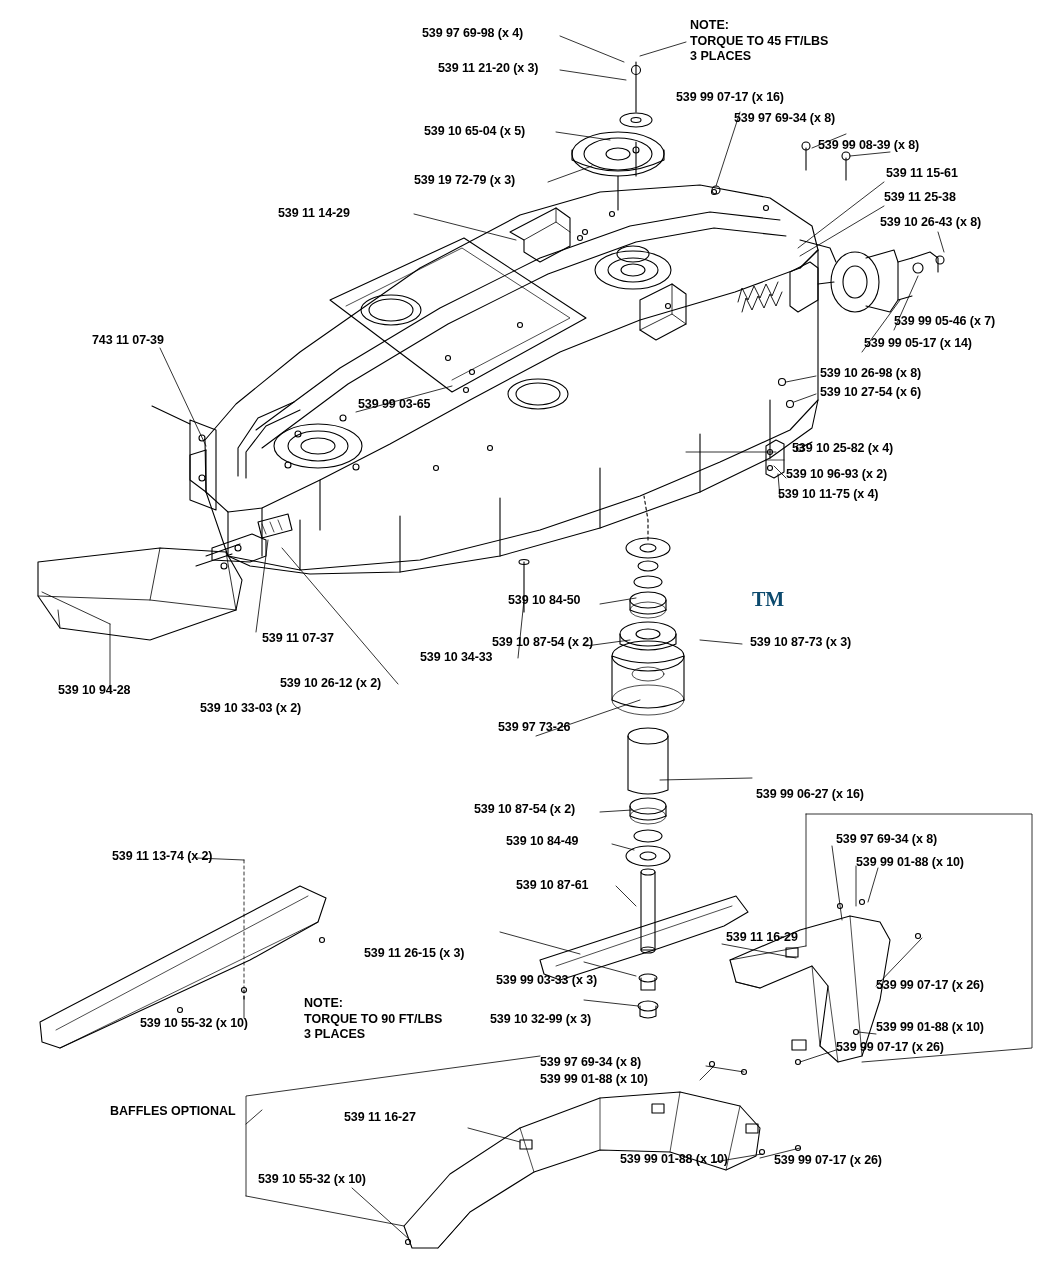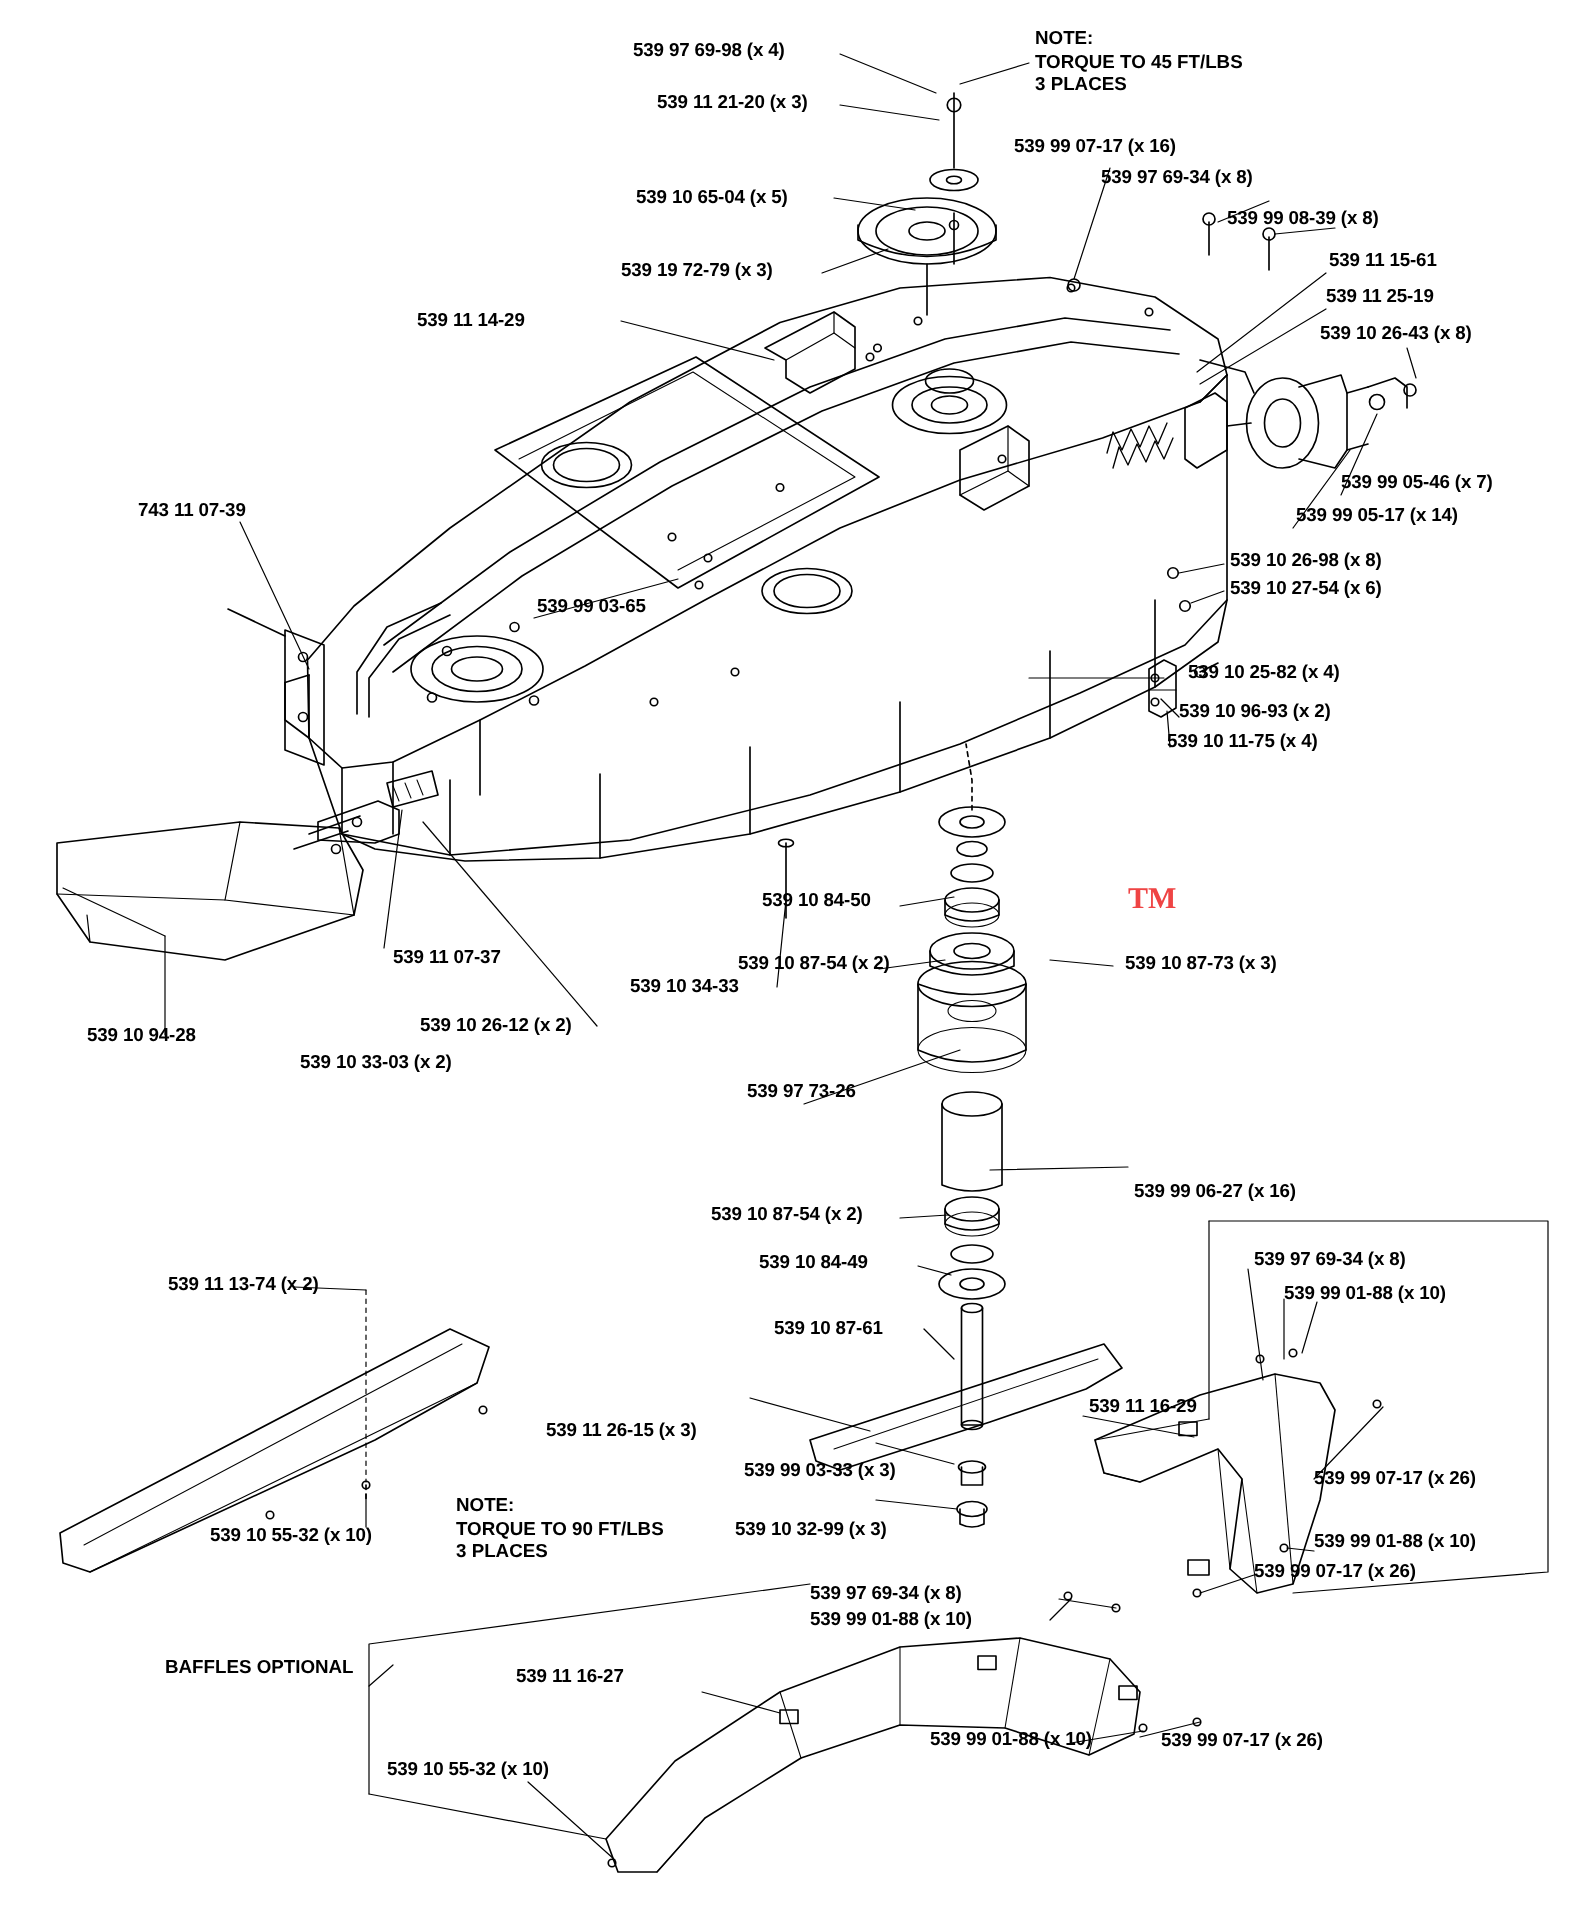--- a/index.html
+++ b/index.html
@@ -58,21 +58,21 @@
     top: 572px;
     font-size: 104px;
     letter-spacing: -2px;
     font-style: italic;
     color: #ececec;
   }
   .wm-tm {
     left: 752px;
     top: 588px;
     font-size: 20px;
-    color: #ef4444;
+    color: #0c4a6e;
     font-style: normal;
   }
 </style>
 </head>
 <body>
 
 <div id="page">
 
   <svg id="art" viewBox="0 0 1058 1280" xmlns="http://www.w3.org/2000/svg">
     <g fill="none" stroke="#000000" stroke-width="1.1" stroke-linejoin="round" stroke-linecap="round">
@@ -382,21 +382,21 @@
   <div class="lbl" style="left:358px; top:397px;"><span>539 99 03-65</span> <span class="qty"></span></div>
 
   <div class="lbl" style="left:676px; top:90px;"><span>539 99 07-17</span> <span class="qty">(x 16)</span></div>
 
   <div class="lbl" style="left:734px; top:111px;"><span>539 97 69-34</span> <span class="qty">(x 8)</span></div>
 
   <div class="lbl" style="left:818px; top:138px;"><span>539 99 08-39</span> <span class="qty">(x 8)</span></div>
 
   <div class="lbl" style="left:886px; top:166px;"><span>539 11 15-61</span> <span class="qty"></span></div>
 
-  <div class="lbl" style="left:884px; top:190px;"><span>539 11 25-19</span> <span class="qty"></span></div>
+  <div class="lbl" style="left:884px; top:190px;"><span>539 11 25-38</span> <span class="qty"></span></div>
 
   <div class="lbl" style="left:880px; top:215px;"><span>539 10 26-43</span> <span class="qty">(x 8)</span></div>
 
   <div class="lbl" style="left:894px; top:314px;"><span>539 99 05-46</span> <span class="qty">(x 7)</span></div>
 
   <div class="lbl" style="left:864px; top:336px;"><span>539 99 05-17</span> <span class="qty">(x 14)</span></div>
 
   <div class="lbl" style="left:820px; top:366px;"><span>539 10 26-98</span> <span class="qty">(x 8)</span></div>
 
   <div class="lbl" style="left:820px; top:385px;"><span>539 10 27-54</span> <span class="qty">(x 6)</span></div>

